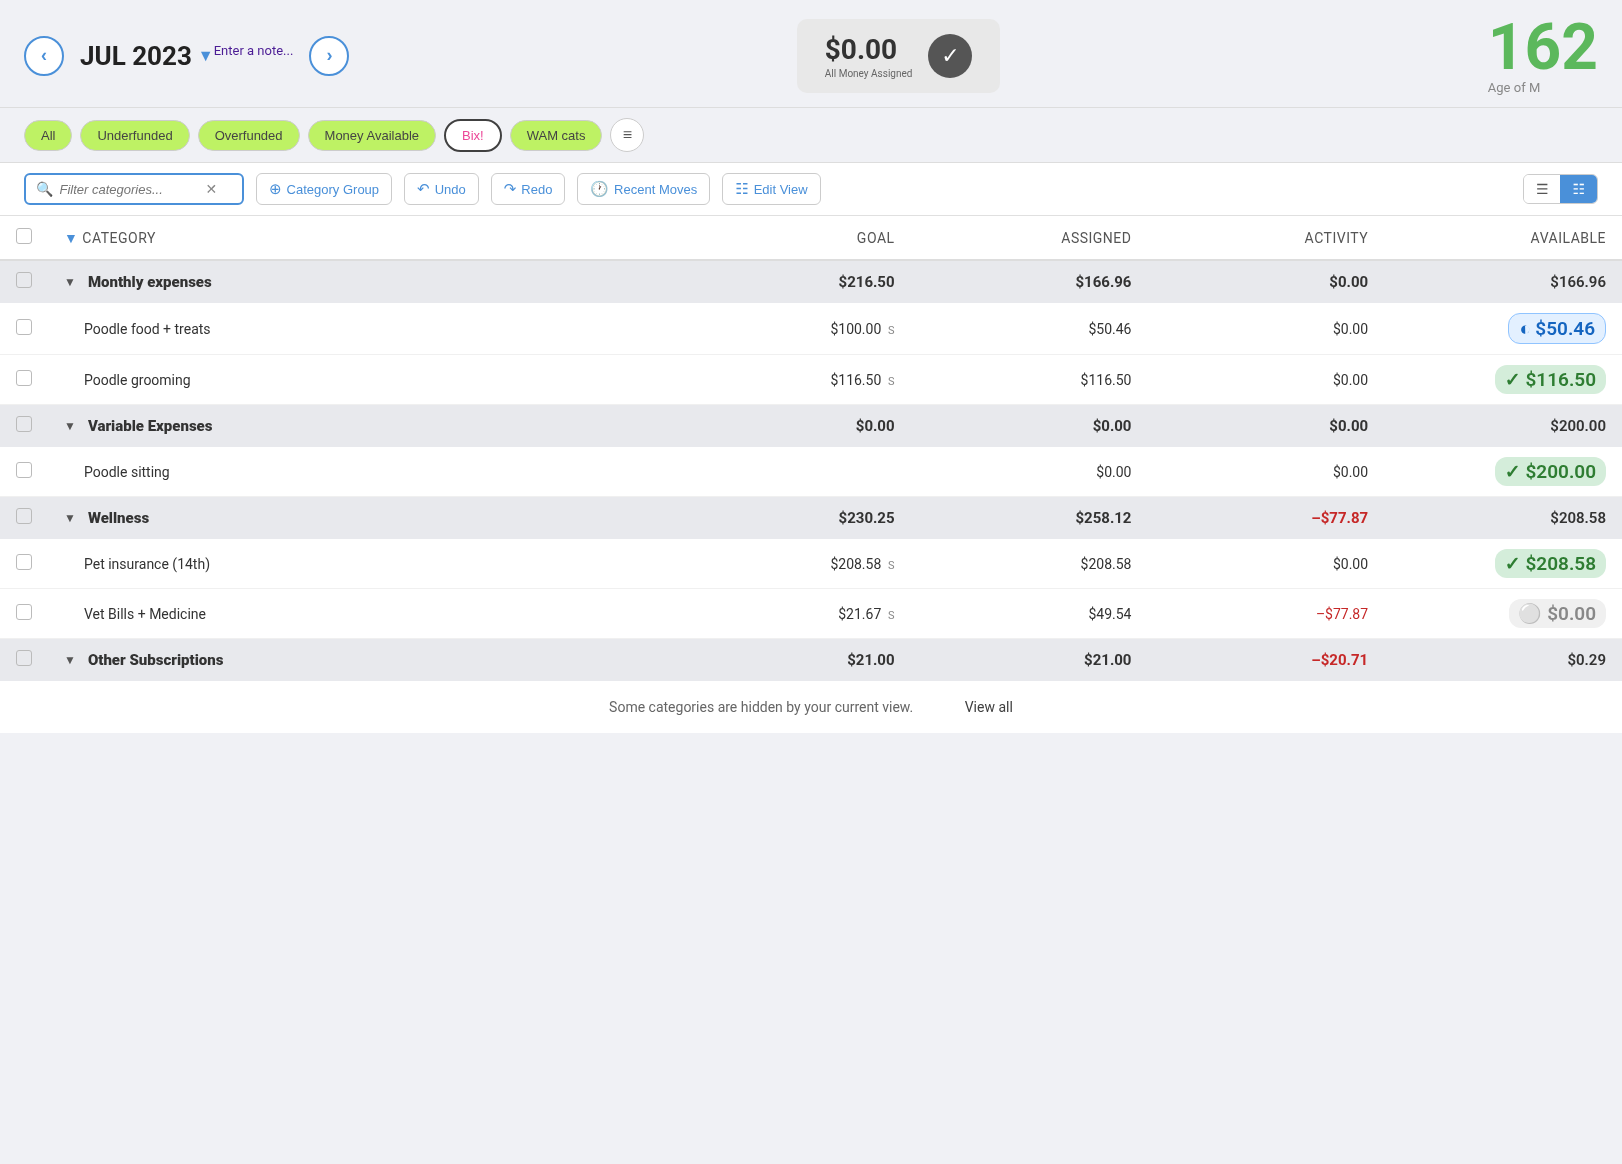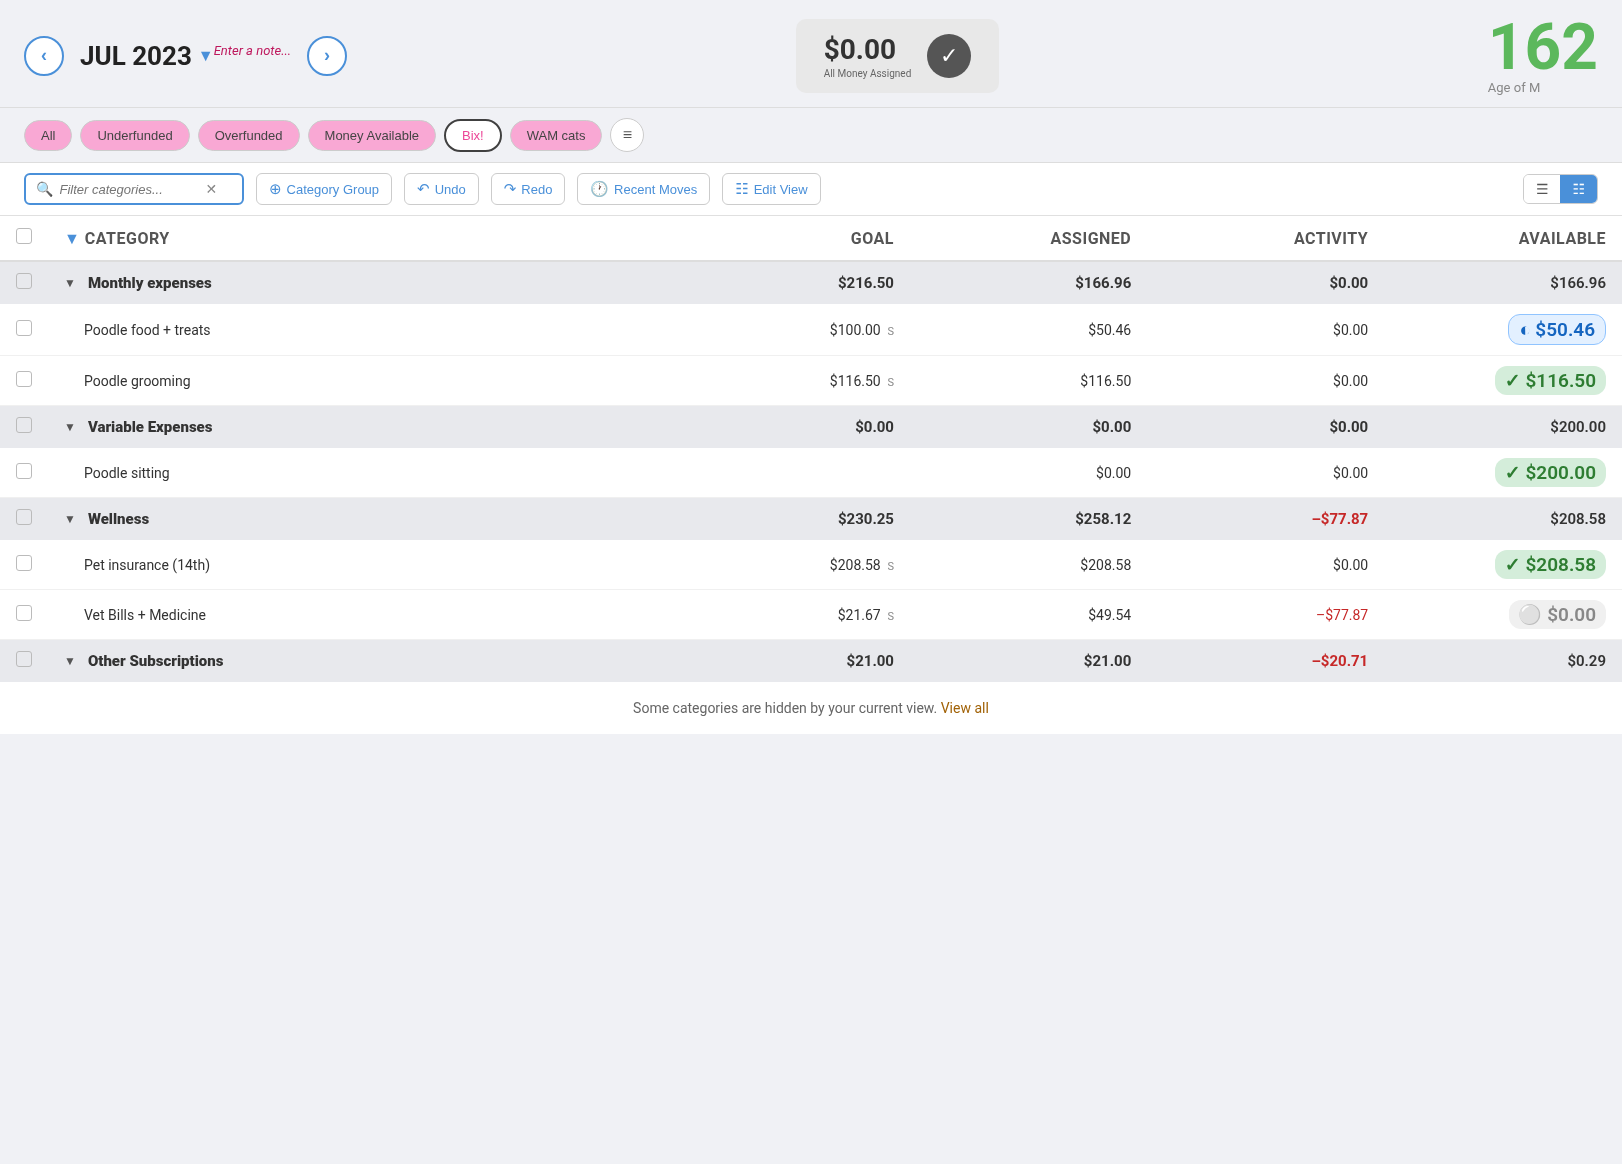--- a/index.html
+++ b/index.html
@@ -121,21 +121,21 @@
       align-items: center;
       gap: 8px;
       background: #f0f1f5;
       border-bottom: 1px solid #ddd;
     }
 
     .filter-btn {
       padding: 7px 16px;
       border-radius: 20px;
       border: 1px solid #ccc;
-      background: #f9a8d4;
+      background: #bef264;
       color: #444;
       font-size: 13px;
       cursor: pointer;
     }
 
     .filter-btn.active {
       border: 2px solid #404040;
       color: #ec4899;
       font-weight: 400;
       background: white;
@@ -234,22 +234,22 @@
     }
 
     .budget-table thead tr {
       background: white;
       border-bottom: 2px solid #ddd;
     }
 
     .budget-table th {
       padding: 12px 16px;
       text-align: left;
-      font-size: 16px;
-      font-weight: 700;
+      font-size: 14px;
+      font-weight: 400;
       color: #555;
       letter-spacing: 0.5px;
       text-transform: uppercase;
     }
 
     .budget-table th.right { text-align: right; }
 
     .col-category { width: 40%; }
     .col-goal { width: 15%; text-align: right; }
     .col-assigned { width: 15%; text-align: right; }
@@ -345,41 +345,41 @@
 
     
     .footer-note {
       padding: 18px 24px;
       text-align: center;
       color: #666;
       font-size: 14px;
       background: white;
     }
 
-    .footer-note a { color: #a16207; text-decoration: none; }
+    .footer-note a { color: #404040; text-decoration: none; margin-left: 24px; }
 
     
     .header-check-col {
       width: 40px;
       text-align: center;
     }
   </style>
 </head>
 <body>
 
 <div class="app-container">
 
   <div class="header">
     <button class="nav-btn">‹</button>
     <div class="month-section">
       <div class="month-title">
         <span>JUL 2023</span>
         <span class="dropdown-arrow">▼</span>
       </div>
-      <div class="month-note" style="color:#be185d;font-style:italic;">Enter a note...</div>
+      <div class="month-note" style="color:#4c1d95;">Enter a note...</div>
     </div>
     <button class="nav-btn">›</button>
 
     <div class="assigned-box">
       <div>
         <div class="assigned-amount">$0.00</div>
         <div class="assigned-label">All Money Assigned</div>
       </div>
       <div class="check-circle">✓</div>
     </div>

